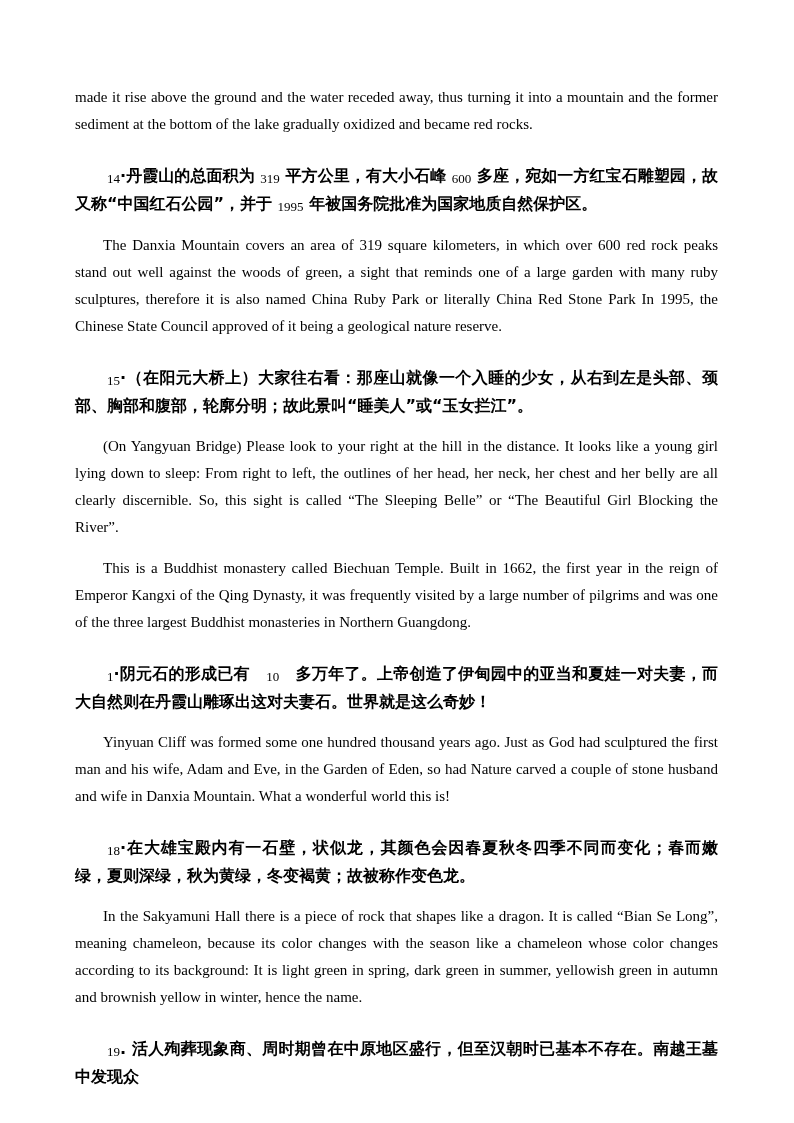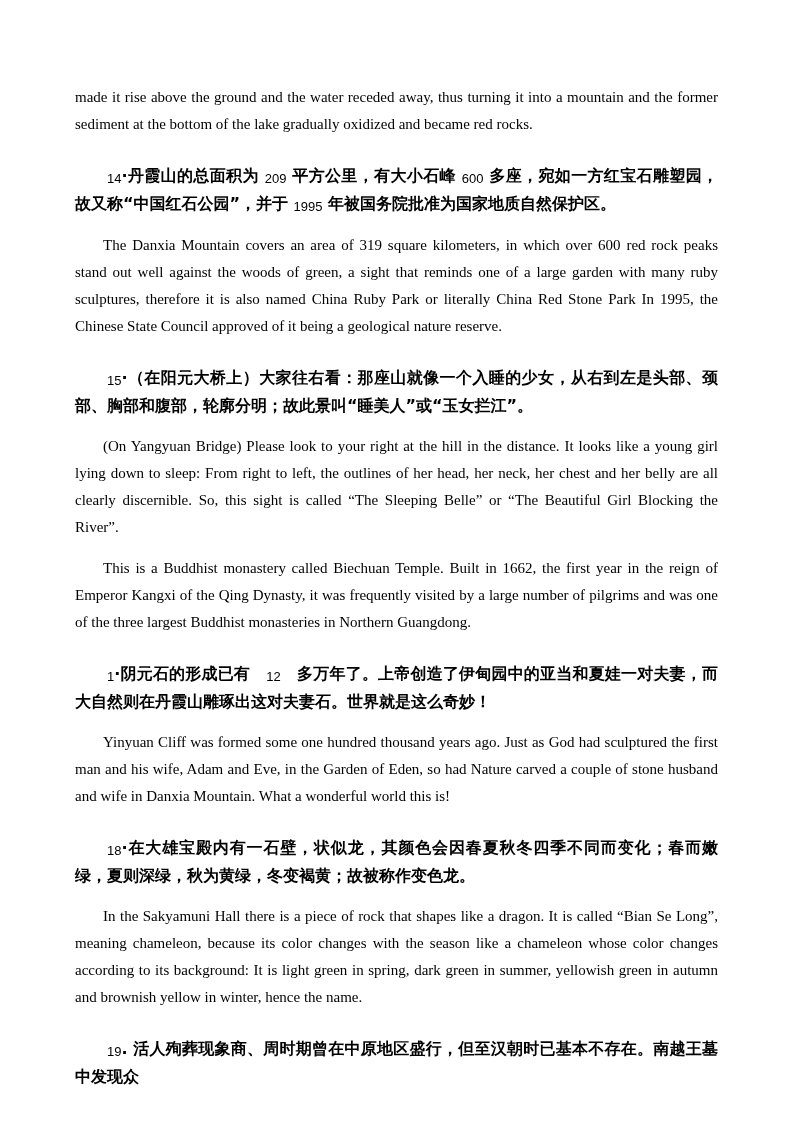--- a/index.html
+++ b/index.html
@@ -38,47 +38,47 @@
   }
   p.zh {
     font-family: "DejaVu Sans", sans-serif;
     font-size: 16px;
     line-height: 27px;
     font-weight: bold;
     text-indent: 32px;
     margin-top: 24px;
   }
   p.zh .num {
-    font-family: Liberation Sans, sans-serif;
+    font-family: Liberation Serif, serif;
     font-weight: normal;
     font-size: 13px;
     position: relative;
     top: 2px;
     letter-spacing: 0;
   }
 </style>
 </head>
 <body>
 
 <div class="page">
   <div class="content">
     <p class="para en">made it rise above the ground and the water receded away, thus turning it into a mountain and the former sediment at the bottom of the lake gradually oxidized and became red rocks.</p>
 
-    <p class="para zh"><span class="num">14</span>·丹霞山的总面积为 <span class="num">209</span> 平方公里，有大小石峰 <span class="num">600</span> 多座，宛如一方红宝石雕塑园，故又称“中国红石公园”，并于 <span class="num">1995</span> 年被国务院批准为国家地质自然保护区。</p>
+    <p class="para zh"><span class="num">14</span>·丹霞山的总面积为 <span class="num">319</span> 平方公里，有大小石峰 <span class="num">600</span> 多座，宛如一方红宝石雕塑园，故又称“中国红石公园”，并于 <span class="num">1995</span> 年被国务院批准为国家地质自然保护区。</p>
 
     <p class="para en indent">The Danxia Mountain covers an area of 319 square kilometers, in which over 600 red rock peaks stand out well against the woods of green, a sight that reminds one of a large garden with many ruby sculptures, therefore it is also named China Ruby Park or literally China Red Stone Park In 1995, the Chinese State Council approved of it being a geological nature reserve.</p>
 
     <p class="para zh"><span class="num">15</span>·（在阳元大桥上）大家往右看：那座山就像一个入睡的少女，从右到左是头部、颈部、胸部和腹部，轮廓分明；故此景叫“睡美人”或“玉女拦江”。</p>
 
     <p class="para en indent">(On Yangyuan Bridge) Please look to your right at the hill in the distance. It looks like a young girl lying down to sleep: From right to left, the outlines of her head, her neck, her chest and her belly are all clearly discernible. So, this sight is called “The Sleeping Belle” or “The Beautiful Girl Blocking the River”.</p>
 
 
     <p class="para en indent">This is a Buddhist monastery called Biechuan Temple. Built in 1662, the first year in the reign of Emperor Kangxi of the Qing Dynasty, it was frequently visited by a large number of pilgrims and was one of the three largest Buddhist monasteries in Northern Guangdong.</p>
 
-    <p class="para zh"><span class="num">1</span>·阴元石的形成已有　<span class="num">12</span>　多万年了。上帝创造了伊甸园中的亚当和夏娃一对夫妻，而大自然则在丹霞山雕琢出这对夫妻石。世界就是这么奇妙！</p>
+    <p class="para zh"><span class="num">1</span>·阴元石的形成已有　<span class="num">10</span>　多万年了。上帝创造了伊甸园中的亚当和夏娃一对夫妻，而大自然则在丹霞山雕琢出这对夫妻石。世界就是这么奇妙！</p>
 
     <p class="para en indent">Yinyuan Cliff was formed some one hundred thousand years ago. Just as God had sculptured the first man and his wife, Adam and Eve, in the Garden of Eden, so had Nature carved a couple of stone husband and wife in Danxia Mountain. What a wonderful world this is!</p>
 
     <p class="para zh"><span class="num">18</span>·在大雄宝殿内有一石壁，状似龙，其颜色会因春夏秋冬四季不同而变化；春而嫩绿，夏则深绿，秋为黄绿，冬变褐黄；故被称作变色龙。</p>
 
     <p class="para en indent">In the Sakyamuni Hall there is a piece of rock that shapes like a dragon. It is called “Bian Se Long”, meaning chameleon, because its color changes with the season like a chameleon whose color changes according to its background: It is light green in spring, dark green in summer, yellowish green in autumn and brownish yellow in winter, hence the name.</p>
 
     <p class="para zh"><span class="num">19</span>. 活人殉葬现象商、周时期曾在中原地区盛行，但至汉朝时已基本不存在。南越王墓中发现众</p>
   </div>
 </div>

